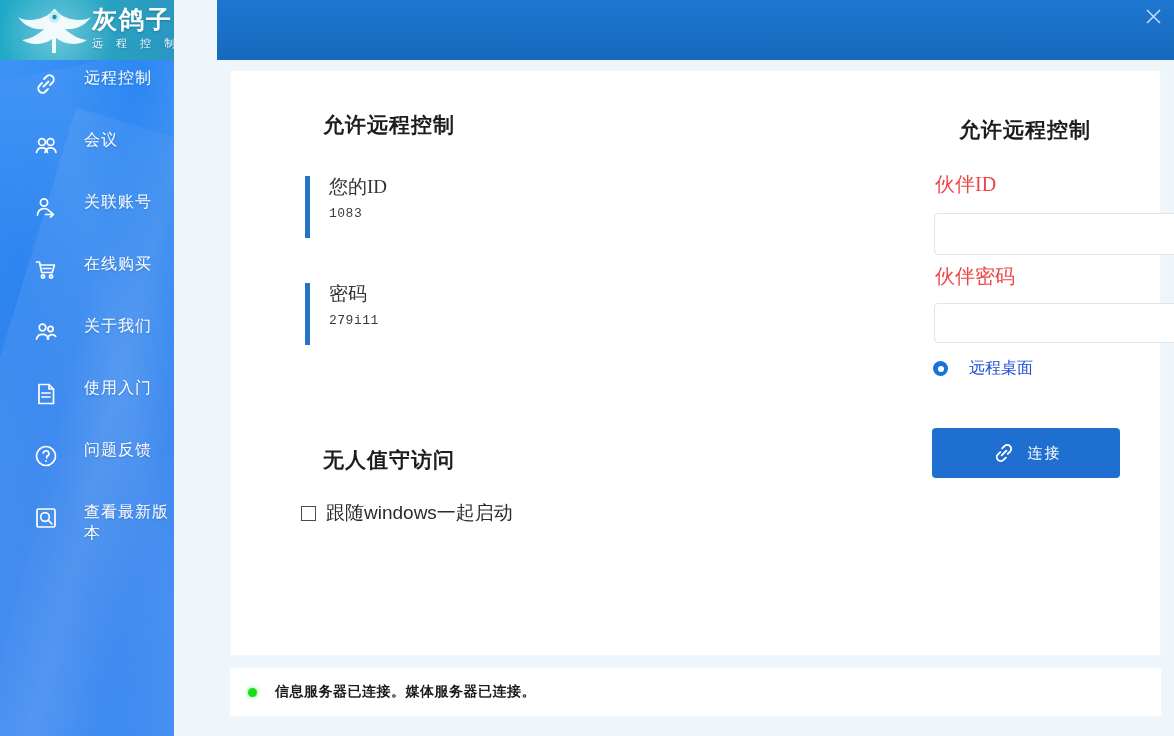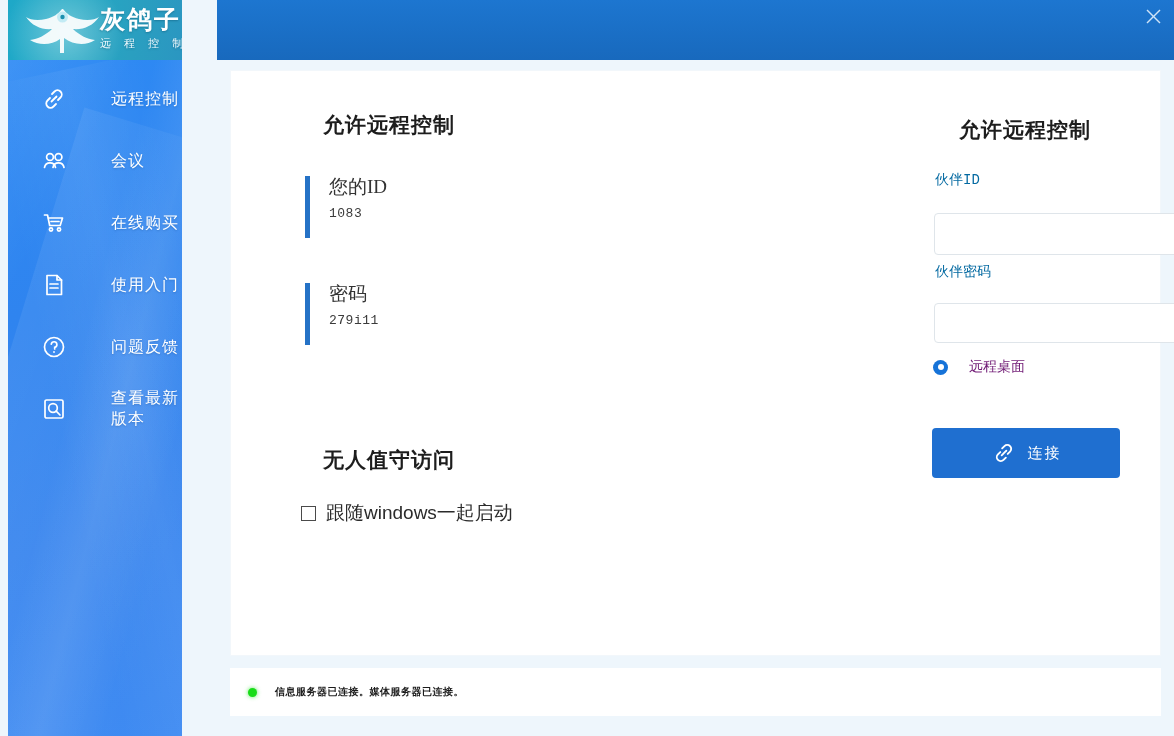--- a/index.html
+++ b/index.html
@@ -28,21 +28,21 @@
     width: 30px; height: 28px;
     display: flex; align-items: center; justify-content: center;
     color: #cfe4f7;
     cursor: pointer;
   }
   .close-btn svg { display: block; }
 
   
   .sidebar {
     position: absolute;
-    left: 8px; top: 0;
+    left: 0; top: 0;
     width: 174px; height: 736px;
     background: #2f86f0;
     background:
       linear-gradient(118deg, rgba(255,255,255,0.10) 0%, rgba(255,255,255,0.0) 28%),
       linear-gradient(104deg, rgba(255,255,255,0.0) 45%, rgba(255,255,255,0.09) 60%, rgba(255,255,255,0.0) 78%),
       linear-gradient(160deg, #2d8bf5 0%, #2f84ef 40%, #3a86ee 70%, #3f8bf2 100%);
     overflow: hidden;
   }
   .sidebar::before {
     content: "";
@@ -96,25 +96,24 @@
     line-height: 16px;
     margin-top: 1px;
     color: #f0fbff;
     text-shadow: 0 1px 2px rgba(0,60,90,0.35);
   }
 
   .nav { position: relative; z-index: 2; padding-top: 8px; }
   .nav-item {
     position: relative;
     display: flex;
-    align-items: center;
+    align-items: flex-start;
     height: 62px;
     padding-left: 30px;
     cursor: pointer;
-    gap: 19px;
   }
   .nav-item .nav-icon {
     width: 32px; height: 32px;
     flex: 0 0 32px;
     display: flex; align-items: center; justify-content: center;
     color: #ffffff;
   }
   .nav-item .nav-label {
     margin-left: 22px;
     font-size: 16px;
@@ -150,21 +149,21 @@
   }
   .status-dot {
     width: 9px; height: 9px;
     border-radius: 50%;
     background: #18dc18;
     box-shadow: 0 0 4px rgba(20,220,20,0.7);
     flex: 0 0 9px;
   }
   .status-text {
     margin-left: 18px;
-    font-size: 10px;
+    font-size: 14px;
     font-weight: bold;
     color: #1c1c1c;
     letter-spacing: 0.5px;
   }
 
   
   .col-left { position: absolute; left: 44px; top: 0; width: 400px; }
   .col-right { position: absolute; left: 474px; top: 0; width: 430px; }
 
   .sec-title {
@@ -218,23 +217,23 @@
   }
   .checkbox-label {
     margin-left: 10px;
     font-size: 19px;
     color: #2b2b2b;
   }
 
   
   .r-label {
     position: absolute;
-    font-size: 14px;
-    color: #0369a1;
-    font-family: Liberation Mono, monospace;
+    font-size: 20px;
+    color: #ef4444;
+    font-family: Liberation Serif, serif;
   }
   .rl-pid { left: 230px; top: 100px; }
   .rl-ppw { left: 230px; top: 192px; }
 
   .combo {
     position: absolute;
     left: 229px; top: 142px;
     width: 346px; height: 42px;
     background: #ffffff;
     border: 1px solid #dfe5ea;
@@ -282,22 +281,22 @@
     display: flex; align-items: center; justify-content: center;
     flex: 0 0 15px;
   }
   .radio-inner {
     width: 6px; height: 6px;
     border-radius: 50%;
     background: #ffffff;
   }
   .radio-label {
     margin-left: 21px;
-    font-size: 14px;
-    color: #701a75;
+    font-size: 16px;
+    color: #1d4ed8;
   }
 
   .connect-btn {
     position: absolute;
     left: 227px; top: 357px;
     width: 188px; height: 50px;
     background: #1f6fd0;
     border: none;
     border-radius: 4px;
     display: flex;
@@ -361,33 +360,55 @@
           <svg width="28" height="28" viewBox="0 0 28 28" fill="none" stroke="currentColor" stroke-width="1.7" stroke-linecap="round">
             <circle cx="10" cy="10" r="3.4"></circle>
             <circle cx="18.5" cy="10" r="3.4"></circle>
             <path d="M4.5 20.5 a5.6 5.6 0 0 1 11 0"></path>
             <path d="M13 20.5 a5.6 5.6 0 0 1 11 0"></path>
           </svg>
         </span>
         <span class="nav-label">会议</span>
       </div>
 
+      <div class="nav-item">
+        <span class="nav-icon">
+          <svg width="28" height="28" viewBox="0 0 28 28" fill="none" stroke="currentColor" stroke-width="1.7" stroke-linecap="round" stroke-linejoin="round">
+            <circle cx="12" cy="8.5" r="3.6"></circle>
+            <path d="M5.5 21 a6.8 6.8 0 0 1 12 -4"></path>
+            <path d="M13.5 20.5 h7.5"></path>
+            <path d="M18.5 18 l2.8 2.5 l-2.8 2.5"></path>
+          </svg>
+        </span>
+        <span class="nav-label">关联账号</span>
+      </div>
 
       <div class="nav-item">
         <span class="nav-icon">
           <svg width="28" height="28" viewBox="0 0 28 28" fill="none" stroke="currentColor" stroke-width="1.7" stroke-linecap="round" stroke-linejoin="round">
             <path d="M4.5 6 h3 l2.2 10.5 h10.5 L22.5 9 H8"></path>
             <path d="M11 12.5 h8"></path>
             <circle cx="11" cy="20.5" r="1.6"></circle>
             <circle cx="19" cy="20.5" r="1.6"></circle>
           </svg>
         </span>
         <span class="nav-label">在线购买</span>
       </div>
 
+      <div class="nav-item">
+        <span class="nav-icon">
+          <svg width="28" height="28" viewBox="0 0 28 28" fill="none" stroke="currentColor" stroke-width="1.7" stroke-linecap="round">
+            <circle cx="10.5" cy="9.5" r="3.3"></circle>
+            <circle cx="18.5" cy="11" r="2.6"></circle>
+            <path d="M4.5 21 a6.2 6.2 0 0 1 12 0"></path>
+            <path d="M15.5 21 a4.6 4.6 0 0 1 8.2 -2.6"></path>
+          </svg>
+        </span>
+        <span class="nav-label">关于我们</span>
+      </div>
 
       <div class="nav-item">
         <span class="nav-icon">
           <svg width="28" height="28" viewBox="0 0 28 28" fill="none" stroke="currentColor" stroke-width="1.7" stroke-linecap="round" stroke-linejoin="round">
             <path d="M7 4.5 h10 l4.5 4.5 v14.5 h-14.5 z"></path>
             <path d="M17 4.5 v4.5 h4.5"></path>
             <path d="M10 13 h8"></path>
             <path d="M10 17 h8"></path>
           </svg>
         </span>

